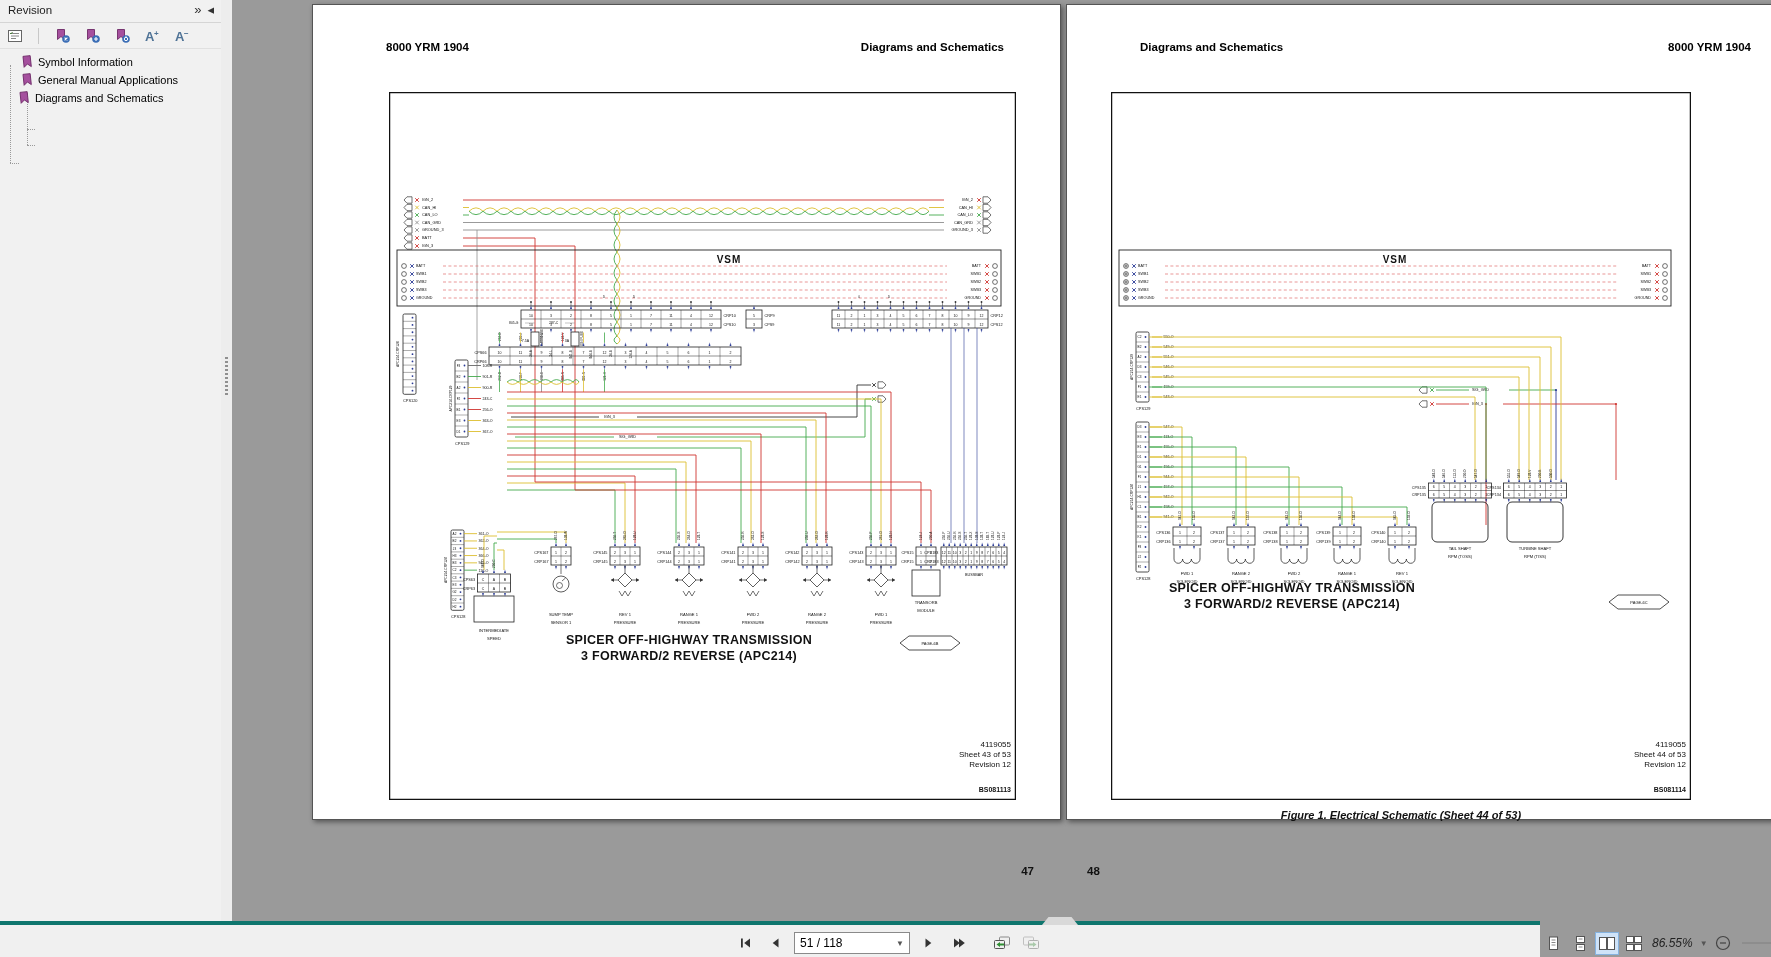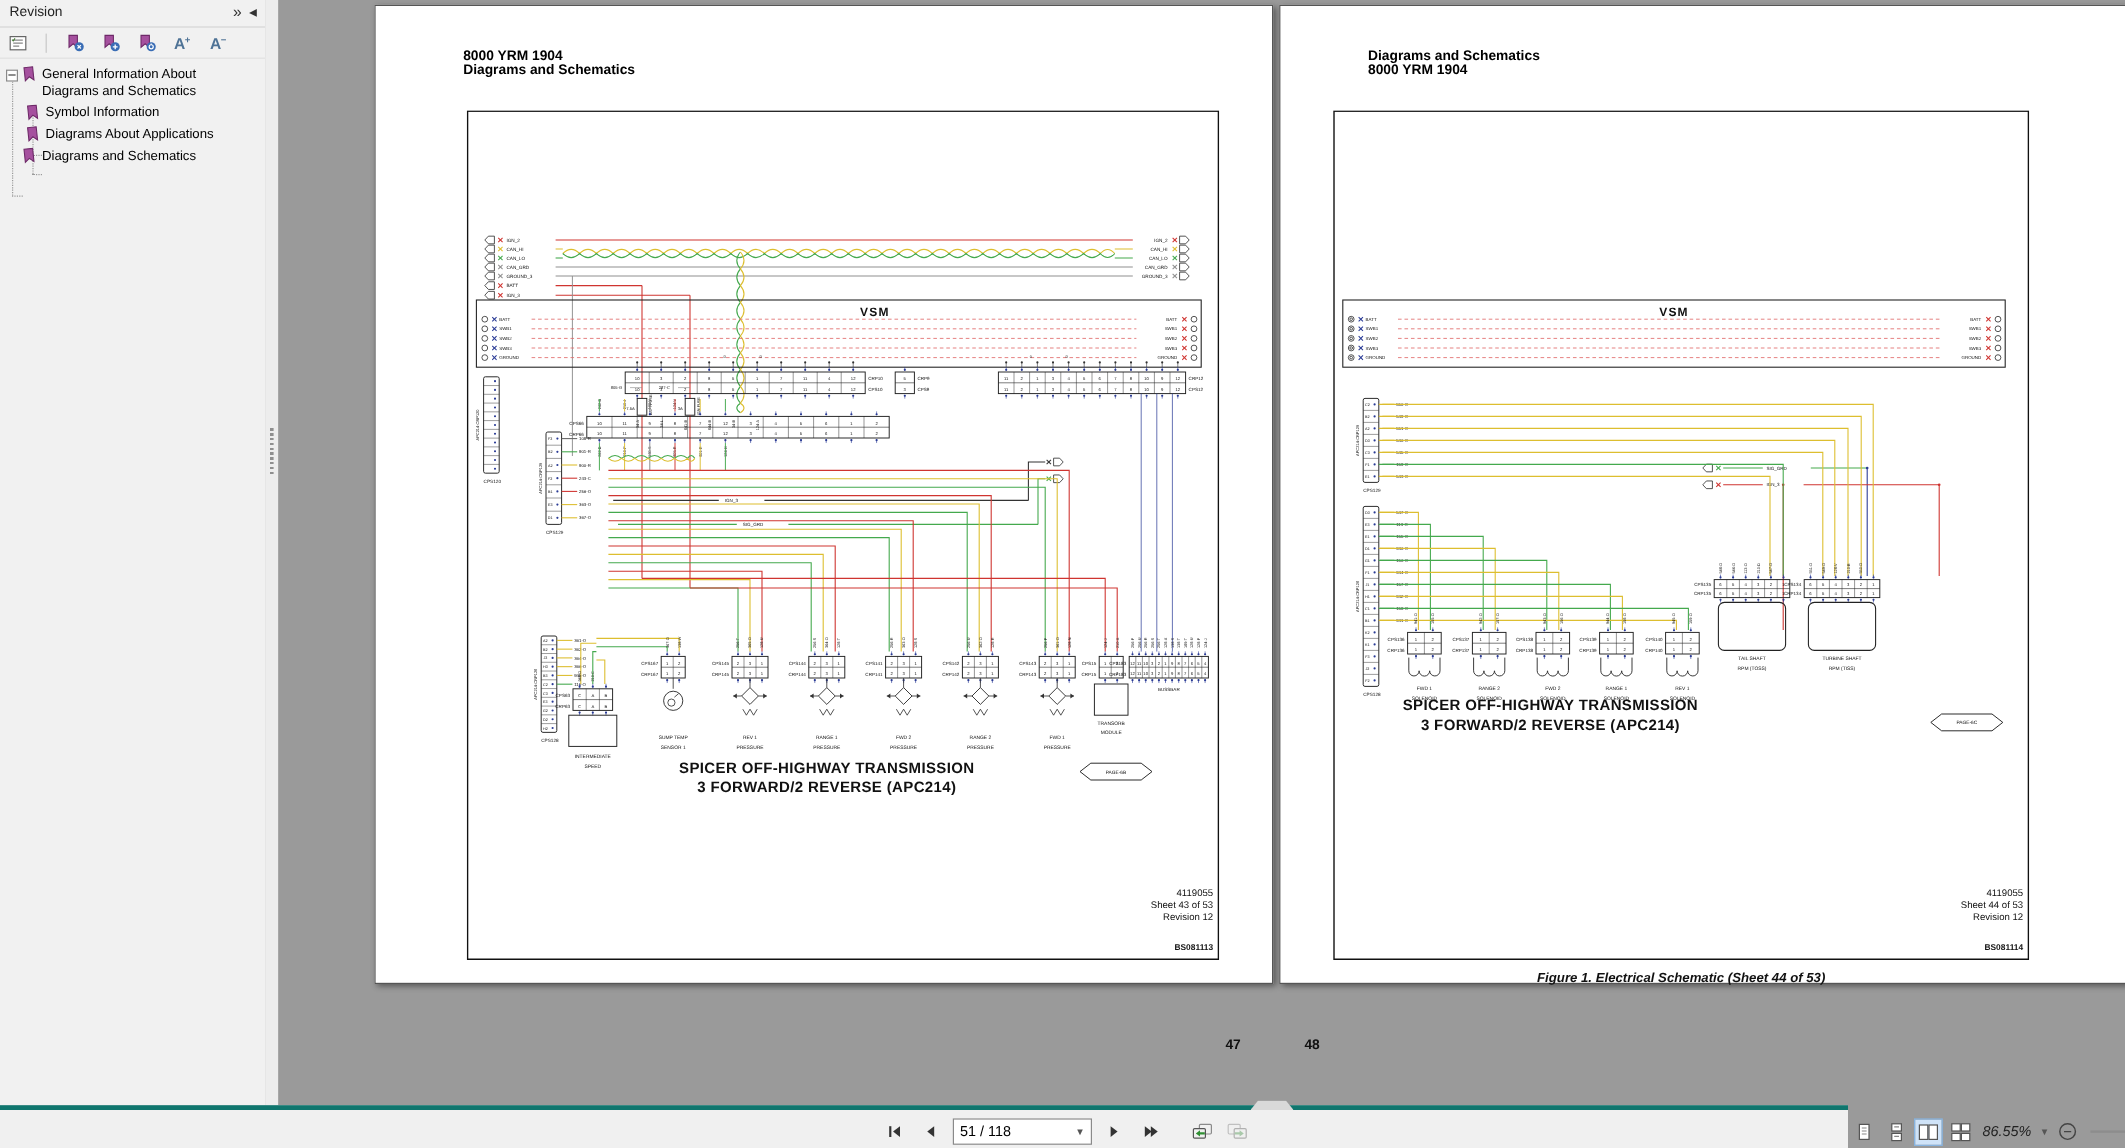--- a/index.html
+++ b/index.html
@@ -29,21 +29,21 @@
   .splitter{position:absolute;left:221px;top:0;width:11px;height:921px;background:#ededed;border-right:1px solid #9a9a9a;cursor:ew-resize;}
   .splitter .grip{position:absolute;left:4px;top:355px;width:3px;height:40px;
      background:repeating-linear-gradient(#ededed 0 2px,#8f8f8f 2px 4px);}
   
   .doc-area{position:absolute;left:232px;top:0;width:1539px;height:921px;background:#9a9a9a;overflow:hidden;}
   .page{position:absolute;top:4px;width:747px;height:814px;background:#fff;border:1px solid #555;
         box-shadow:2px 2px 5px rgba(0,0,0,.45);}
   .page47{left:80px;}
   .page48{left:834px;}
   .pg-head{position:absolute;top:36px;left:73px;right:56px;display:flex;justify-content:space-between;
-           font-size:11.5px;font-weight:700;color:#000;flex-direction:column;}
+           font-size:11.5px;font-weight:700;color:#000;}
   .page48 .pg-head{right:63px;}
   .schem{position:absolute;top:87px;}
   .page47 .schem{left:76px;}
   .page48 .schem{left:44px;}
   .caption{position:absolute;top:804px;text-align:center;font-size:11px;font-weight:700;font-style:italic;}
   .page47 .caption{left:76px;width:627px;}
   .page48 .caption{left:44px;width:580px;}
   .pgnum{position:absolute;top:860px;font-size:11.5px;font-weight:700;}
   .page47 .pgnum{right:26px;}
   .page48 .pgnum{left:20px;}
@@ -118,46 +118,35 @@
             <text x="11" y="8" font-size="8" font-weight="bold" fill="#4f7396" font-family="Liberation Sans,sans-serif">−</text>
           </svg>
       </span>
     </div>
     <div class="tree">
       <div class="guide" style="left:10px;top:16px;height:98px;"></div>
       <div class="guideh" style="left:10px;top:114px;width:9px;"></div>
       <div class="guide" style="left:27px;top:44px;height:52px;"></div>
       <div class="guideh" style="left:27px;top:80px;width:8px;"></div>
       <div class="guideh" style="left:27px;top:96px;width:8px;"></div>
-      <div class="trow">
-        <span class="exp">
-            <i></i>
-          </span>
-        <span class="bm">
-          <svg width="14" height="14" viewBox="0 0 14 14">
-              <path d="M3.6 1h7.2v11l-3.6-3-3.6 3z" fill="#a5509e" stroke="#6e2a68" stroke-width=".9" transform="rotate(-6 7 7)"></path>
-            </svg>
-        </span>
-        <span class="tlabel" style="width:160px;">General Information About Diagrams and Schematics</span>
-      </div>
       <div class="trow lv1">
         <span class="bm">
           <svg width="14" height="14" viewBox="0 0 14 14">
               <path d="M3.6 1h7.2v11l-3.6-3-3.6 3z" fill="#a5509e" stroke="#6e2a68" stroke-width=".9" transform="rotate(-6 7 7)"></path>
             </svg>
         </span>
         <span class="tlabel">Symbol Information</span>
       </div>
       <div class="trow lv1">
         <span class="bm">
           <svg width="14" height="14" viewBox="0 0 14 14">
               <path d="M3.6 1h7.2v11l-3.6-3-3.6 3z" fill="#a5509e" stroke="#6e2a68" stroke-width=".9" transform="rotate(-6 7 7)"></path>
             </svg>
         </span>
-        <span class="tlabel">Diagrams About Applications</span>
+        <span class="tlabel">General Manual Applications</span>
       </div>
       <div class="trow">
         <span class="sp"></span>
         <span class="bm">
           <svg width="14" height="14" viewBox="0 0 14 14">
               <path d="M3.6 1h7.2v11l-3.6-3-3.6 3z" fill="#a5509e" stroke="#6e2a68" stroke-width=".9" transform="rotate(-6 7 7)"></path>
             </svg>
         </span>
         <span class="tlabel">Diagrams and Schematics</span>
       </div>

